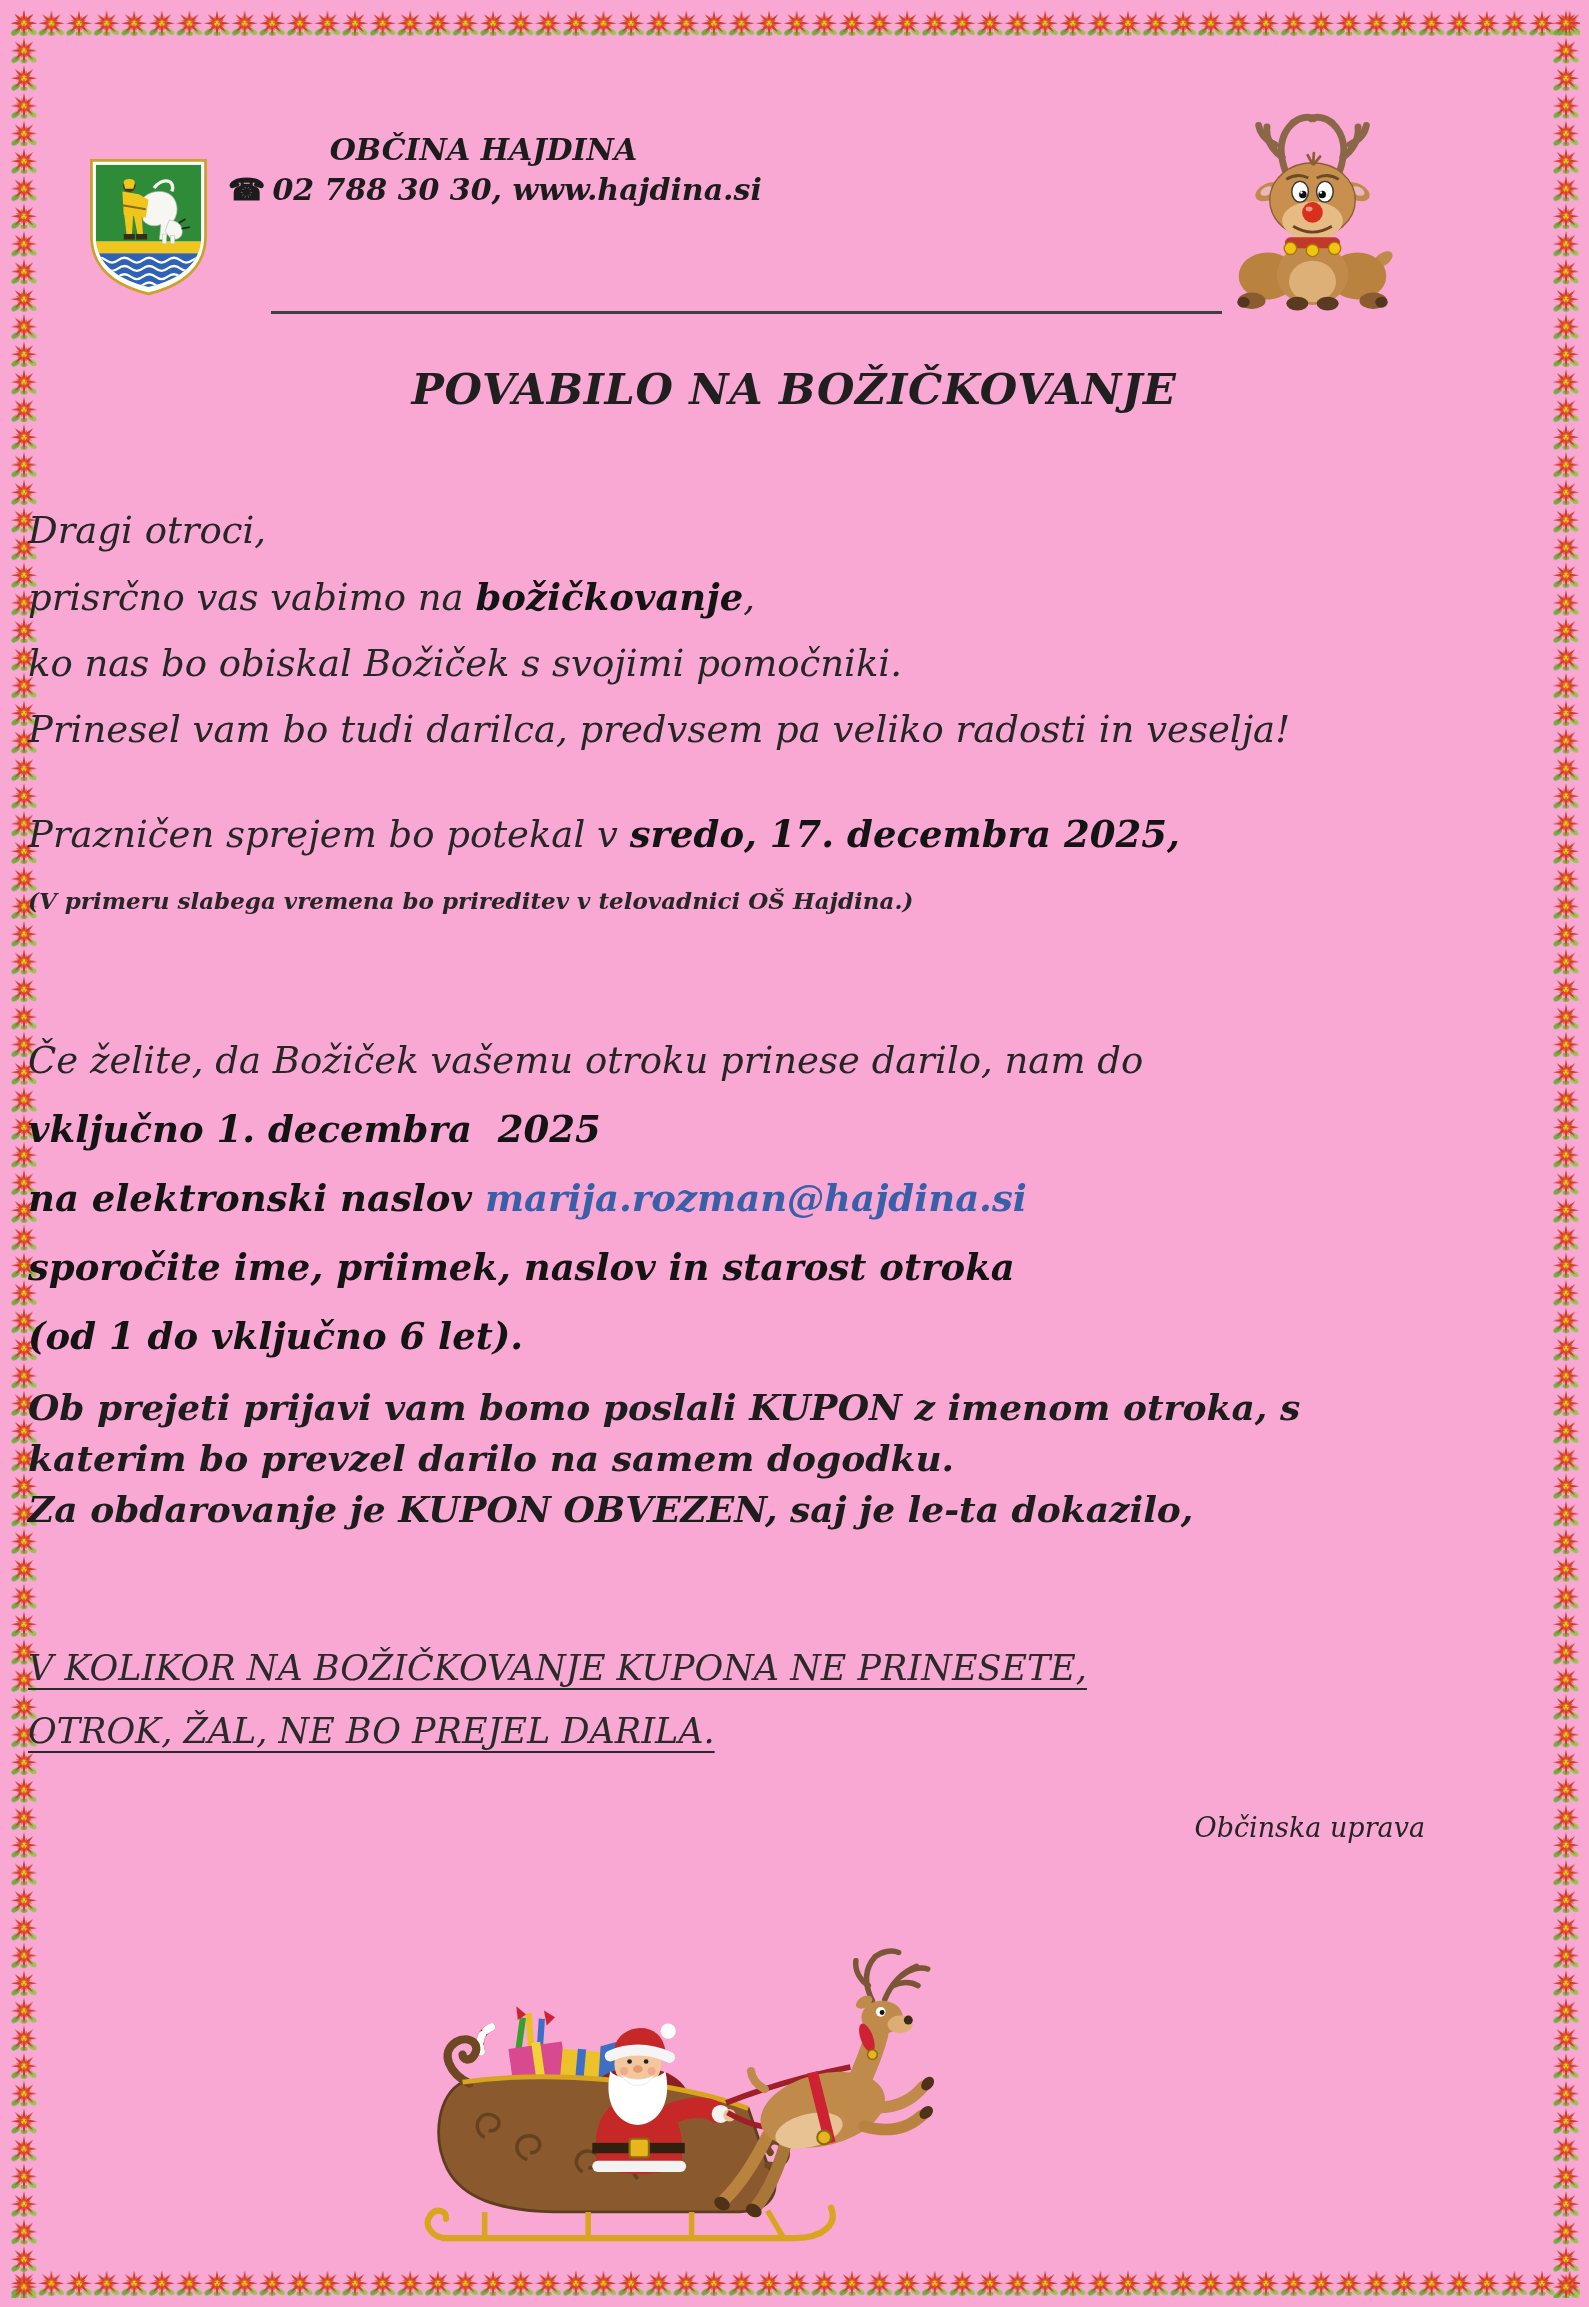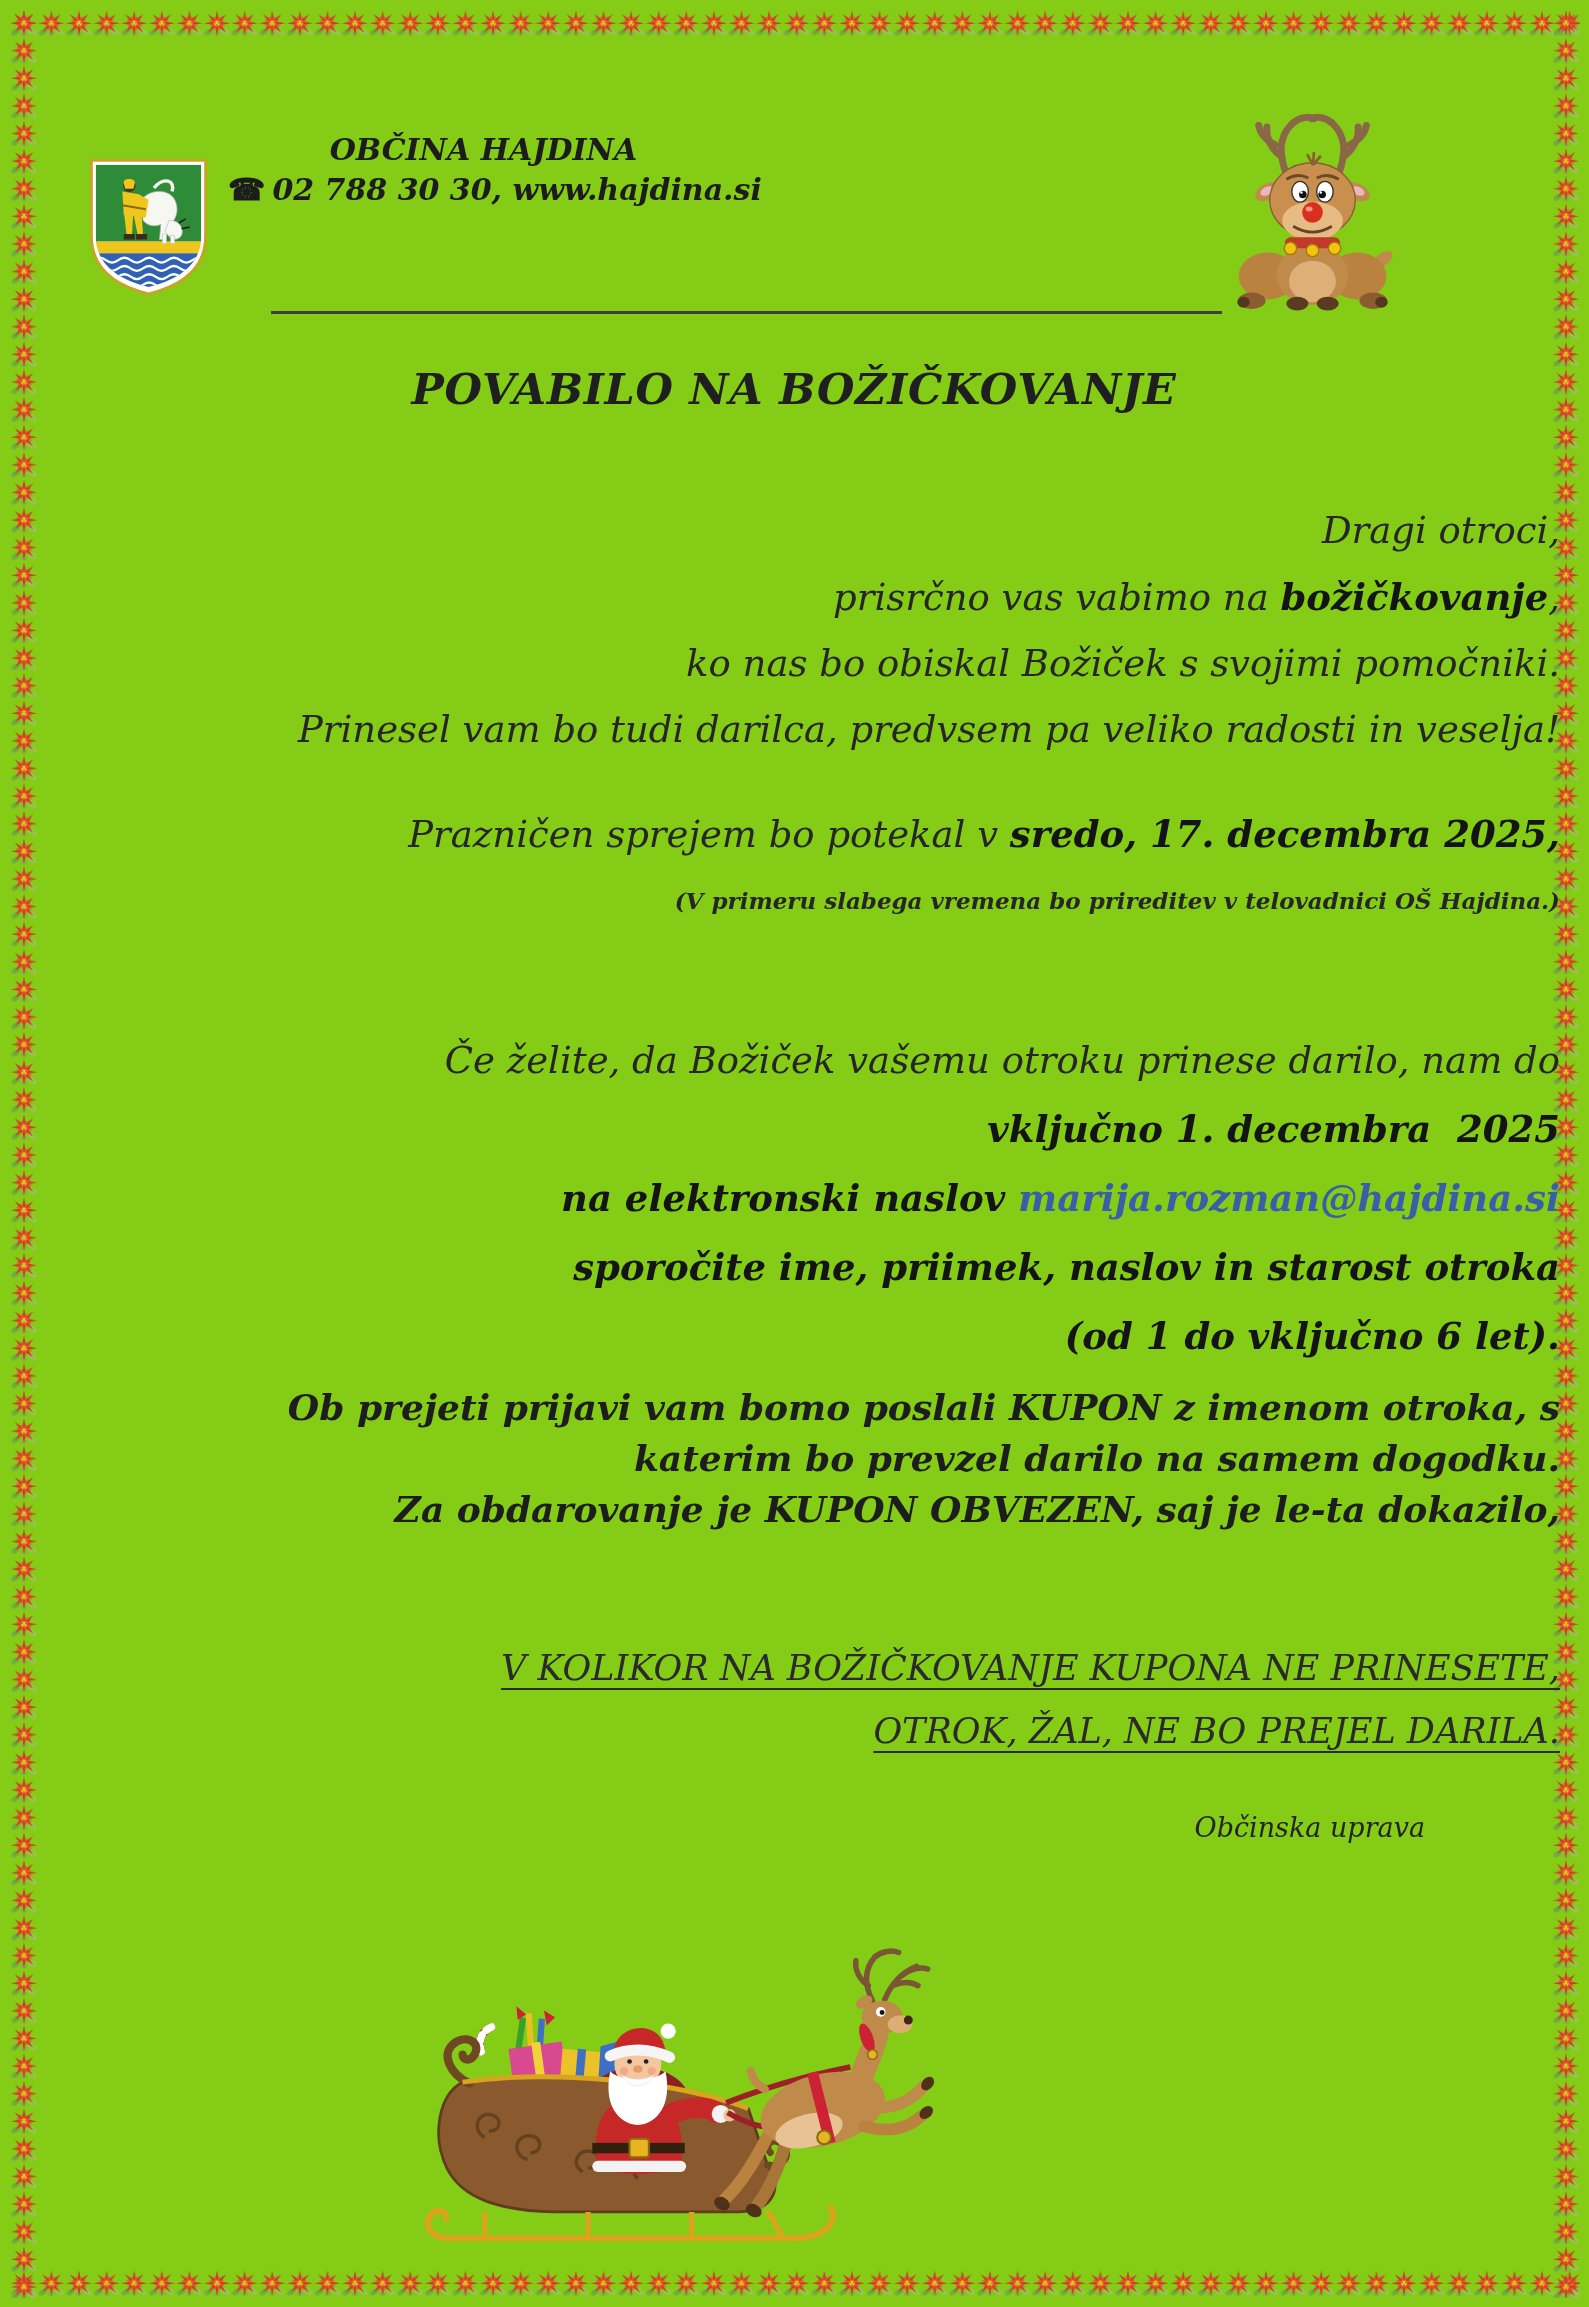--- a/index.html
+++ b/index.html
@@ -1,26 +1,26 @@
 <!DOCTYPE html>
 <html style="font-size:11px"><head>
 <meta charset="utf-8">
 <style>
   html,body{margin:0;padding:0;background:#ffffff;}
-  .page{position:relative;width:1589px;height:2307px;background:#84cc16;overflow:hidden;
+  .page{position:relative;width:1589px;height:2307px;background:#f9a8d4;overflow:hidden;
         font-family:"DejaVu Serif","Liberation Serif",serif;font-style:italic;color:#262626;}
   .border-strip{position:absolute;}
   .hdr{position:absolute;left:228px;top:130px;width:511px;text-align:center;
        font-weight:bold;font-size:30px;line-height:40px;color:#1c1c1c;white-space:nowrap;}
   .coa{position:absolute;left:88px;top:157px;}
   .rudolph{position:absolute;left:1209px;top:102px;}
   .divider{position:absolute;left:271px;top:311px;width:951px;height:2.8px;background:#3f3f3f;}
   .title{position:absolute;left:28px;top:364px;width:1532px;margin:0;text-align:center;
          font-size:43px;font-weight:bold;letter-spacing:0.7px;color:#1f1f1f;}
-  .block{position:absolute;left:28px;width:1532px;text-align:right;}
+  .block{position:absolute;left:28px;width:1532px;text-align:left;}
   .p1{top:498px;font-size:37px;line-height:66px;}
   .p2{top:801px;font-size:37px;line-height:66px;}
   .p2 .paren{font-size:23px;font-weight:bold;}
   .p3{top:1026px;font-size:37px;line-height:69px;}
   .p4{top:1382px;font-size:36px;line-height:51px;font-weight:bold;color:#1d1d1d;}
   .warn{top:1637px;font-size:35px;line-height:63px;color:#2a2a2a;}
   .warn .u{text-decoration:underline;text-decoration-thickness:2.1px;text-underline-offset:8.3px;}
   .sig{position:absolute;top:1812px;right:164px;font-size:27px;color:#242424;}
   .santa{position:absolute;left:381px;top:1929px;}
   b{color:#141414;}

